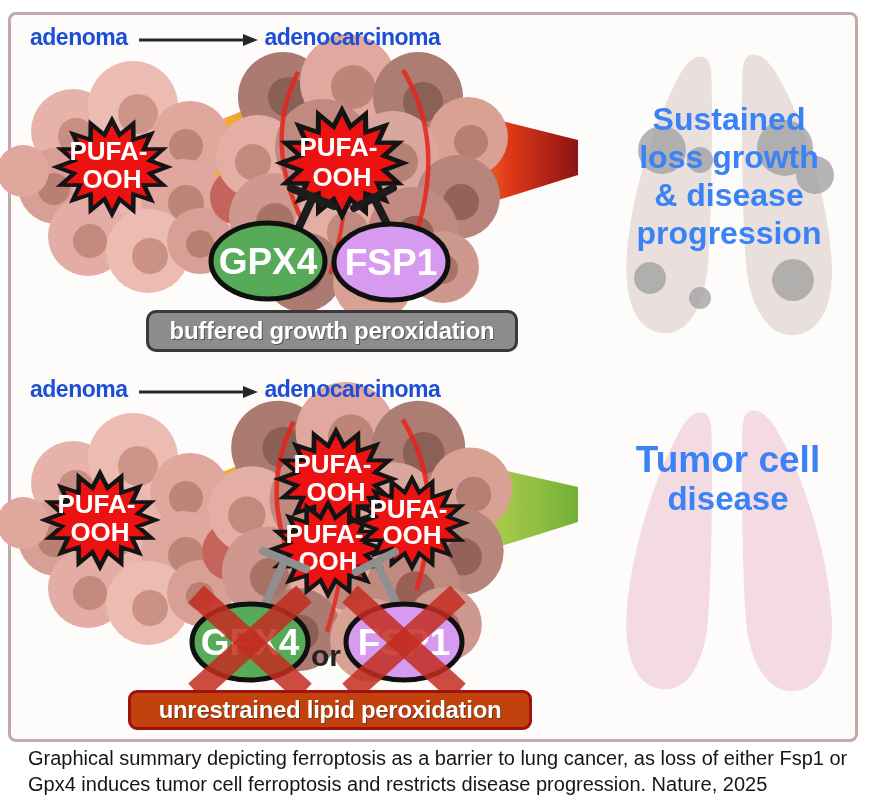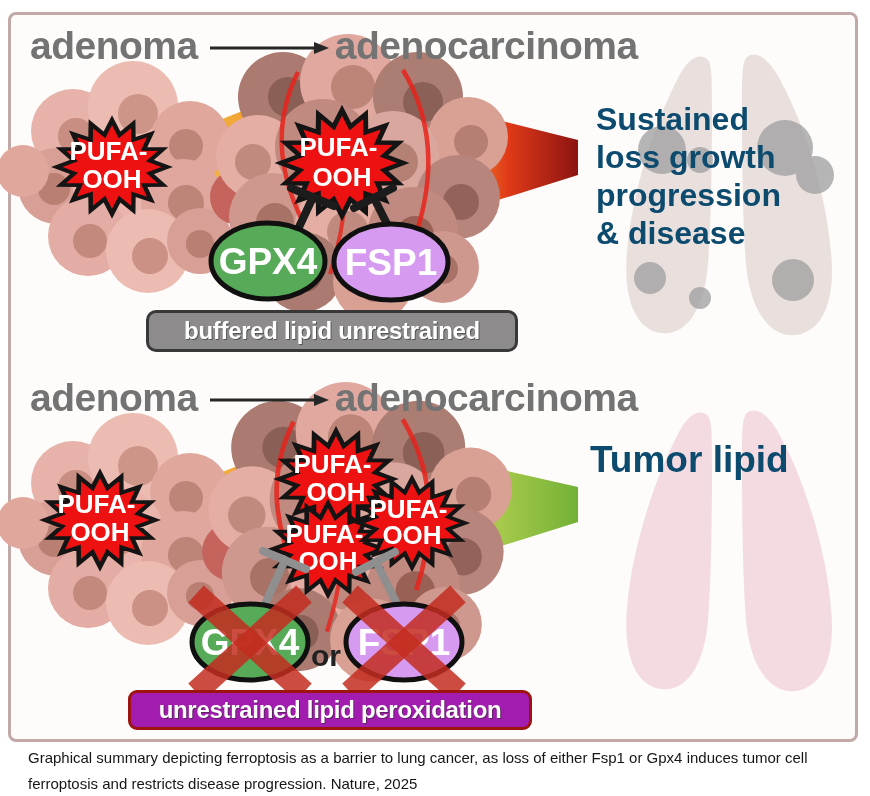--- a/index.html
+++ b/index.html
@@ -1,38 +1,38 @@
 <!DOCTYPE html>
 <html><head>
 <meta charset="utf-8">
 <style>
   html,body{margin:0;padding:0;background:#ffffff;}
   body{width:870px;height:796px;position:relative;font-family:"Liberation Sans",sans-serif;overflow:hidden;}
   .frame{position:absolute;left:8px;top:12px;width:844px;height:724px;background:#fdfcfa;
          border:3px solid #c3a8a8;border-radius:8px;}
   .art{position:absolute;left:0;top:0;}
   .heading{position:absolute;display:flex;align-items:center;font-weight:700;
-           font-size:39px;color:#737373;letter-spacing:-0.5px;}
+           font-size:23px;color:#1d4ed8;letter-spacing:-0.5px;}
   .heading-top{left:30px;top:24px;}
   .heading-bottom{left:30px;top:376px;}
   .heading .arrow-svg{margin:4px 2px 0 10px;}
   .pill{position:absolute;display:flex;align-items:center;justify-content:center;
         color:#ffffff;font-weight:700;font-size:24px;letter-spacing:-0.3px;
         text-shadow:1px 1px 0 rgba(40,40,40,.55);}
   .pill-gray{left:146px;top:310px;width:366px;height:36px;background:#8d8b8b;
              border:3px solid #383838;border-radius:10px;}
-  .pill-red{left:128px;top:690px;width:398px;height:34px;background:#a21caf;
+  .pill-red{left:128px;top:690px;width:398px;height:34px;background:#c2410c;
             border:3px solid #9c1310;border-radius:9px;}
-  .result{position:absolute;color:#0c4a6e;font-weight:700;}
+  .result{position:absolute;text-align:center;color:#3b82f6;font-weight:700;}
   .result-top{left:596px;top:100px;width:266px;font-size:32px;line-height:38px;}
   .result-bottom{left:590px;top:440px;width:276px;}
   .result-bottom .big{font-size:37px;line-height:40px;font-weight:800;display:block;}
   .result-bottom .small{font-size:33px;line-height:37px;font-weight:700;display:block;}
   .result-top span{display:block;}
-  .caption{position:absolute;left:28px;top:745px;width:830px;font-size:15px;
+  .caption{position:absolute;left:28px;top:745px;width:830px;font-size:20px;
            line-height:26px;color:#161616;}
   svg text{font-family:"Liberation Sans",sans-serif;}
   .star-text{fill:#ffffff;font-weight:700;font-size:26px;text-anchor:middle;}
   .oval-text{fill:#ffffff;font-weight:700;font-size:37px;text-anchor:middle;}
   .or-text{fill:#222222;font-weight:700;font-size:30px;text-anchor:middle;}
 </style>
 </head>
 <body>
 
 <div class="frame"></div>
@@ -268,26 +268,27 @@
 </div>
 <div class="heading heading-bottom">
   <span>adenoma</span>
   <svg class="arrow-svg" width="125" height="18">
     <line x1="2" y1="9" x2="106" y2="9" stroke="#262626" stroke-width="2.8"></line>
     <polygon points="106,3 121,9 106,15" fill="#262626"></polygon>
   </svg>
   <span>adenocarcinoma</span>
 </div>
 
-<div class="pill pill-gray">buffered lipid unrestrained</div>
+<div class="pill pill-gray">buffered growth peroxidation</div>
 <div class="pill pill-red">unrestrained lipid peroxidation</div>
 
 <div class="result result-top">
   <span>Sustained</span>
   <span>loss growth</span>
+  <span>&amp; disease</span>
   <span>progression</span>
-  <span>&amp; disease</span>
 </div>
 <div class="result result-bottom">
-  <span class="big">Tumor lipid</span>
+  <span class="big">Tumor cell</span>
+  <span class="small">disease</span>
 </div>
 
 <div class="caption">Graphical summary depicting ferroptosis as a barrier to lung cancer, as loss of either Fsp1 or Gpx4 induces tumor cell ferroptosis and restricts disease progression. Nature, 2025</div>
 
 </body></html>

